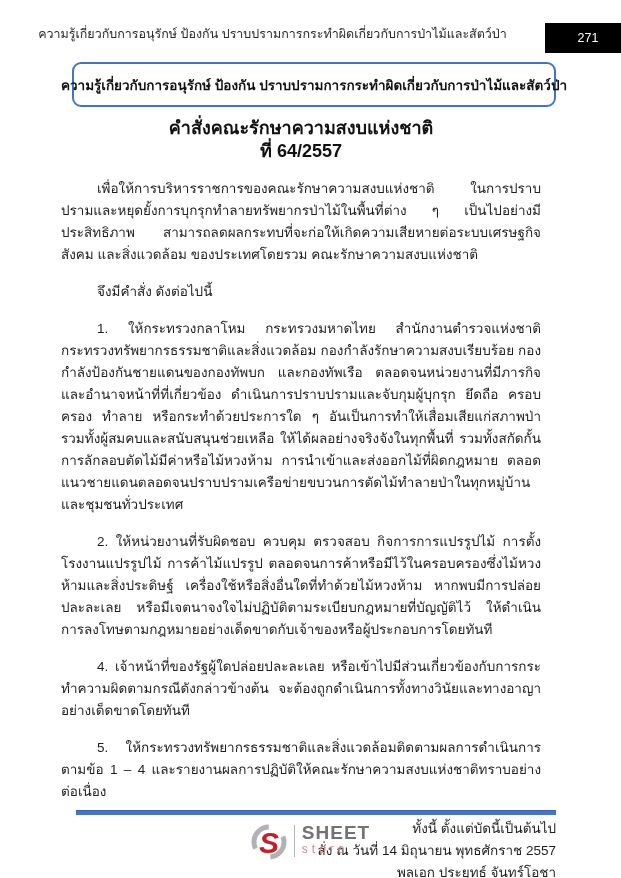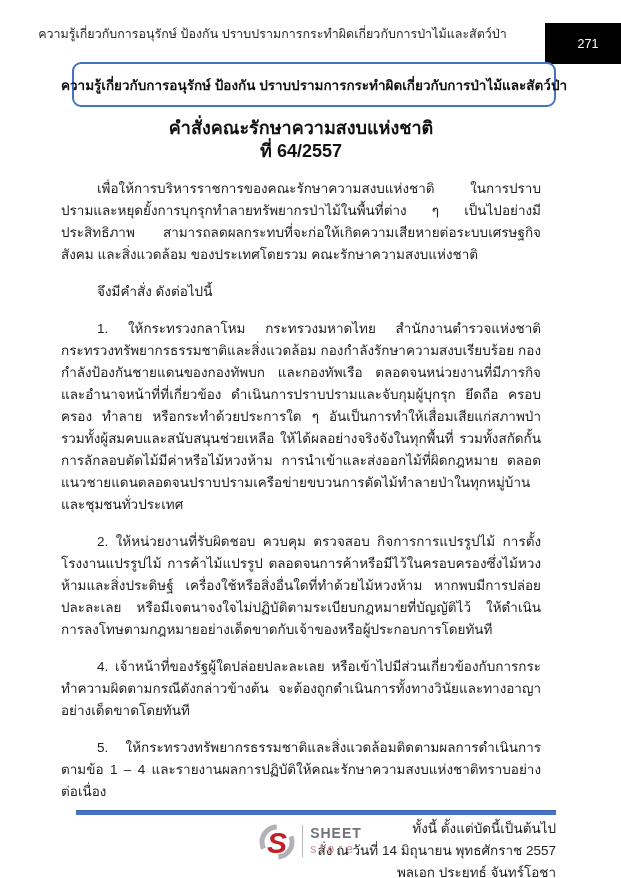--- a/index.html
+++ b/index.html
@@ -2,21 +2,21 @@
 <html><head>
 <meta charset="utf-8">
 <style>
   html,body{margin:0;padding:0;background:#ffffff;}
   .page{position:relative;width:621px;height:878px;background:#ffffff;overflow:hidden;
         font-family:"Liberation Sans",sans-serif;color:#1f1f1f;}
 
   
   .running-header-text{position:absolute;top:24px;left:0;right:76px;text-align:center;
         font-size:12.5px;color:#2a2a2a;white-space:nowrap;}
-  .page-badge{position:absolute;top:23px;right:0;width:76px;height:41px;background:#000000;
+  .page-badge{position:absolute;top:23px;right:0;width:76px;height:30px;background:#000000;
         color:#ffffff;font-size:12.5px;display:flex;align-items:center;justify-content:center;
         padding-left:10px;box-sizing:border-box;}
 
   
   .title-box{position:absolute;left:72px;top:62px;width:484px;height:45px;box-sizing:border-box;
         border:2.5px solid #4573c4;border-radius:9px;background:#ffffff;
         display:flex;align-items:center;justify-content:center;}
   .title-box span{font-weight:bold;font-size:13.5px;color:#111;white-space:nowrap;}
 
   
@@ -24,21 +24,21 @@
   .doc-heading{text-align:center;font-weight:bold;font-size:18px;line-height:23px;color:#111;}
   .doc-para{margin:15px;text-align:justify;text-indent:36px;color:#1f1f1f;}
   .doc-closing{text-align:right;color:#1f1f1f;}
 
   
   .footer-rule{position:absolute;left:76px;top:810px;width:480px;height:5px;
         background:#4573c5;border-top:1px solid #3a62ad;box-sizing:border-box;}
   .logo{position:absolute;left:0;right:0;top:822px;display:flex;justify-content:center;
         align-items:flex-start;gap:7px;}
   .logo-divider{width:1px;height:32px;background:#b5b5b8;margin-top:3px;}
-  .logo-text .brand{font-size:14px;font-weight:bold;color:#717477;letter-spacing:1px;line-height:22px;}
+  .logo-text .brand{font-size:19px;font-weight:bold;color:#717477;letter-spacing:1px;line-height:22px;}
   .logo-text .brand-sub{font-size:12px;color:#d2898c;letter-spacing:4px;line-height:8px;margin-top:1px;}
 </style>
 </head>
 <body>
 
 <div class="page">
 
   <div class="running-header-text">ความรู้เกี่ยวกับการอนุรักษ์ ป้องกัน ปราบปรามการกระทำผิดเกี่ยวกับการป่าไม้และสัตว์ป่า</div>
 
   <div class="page-badge">

